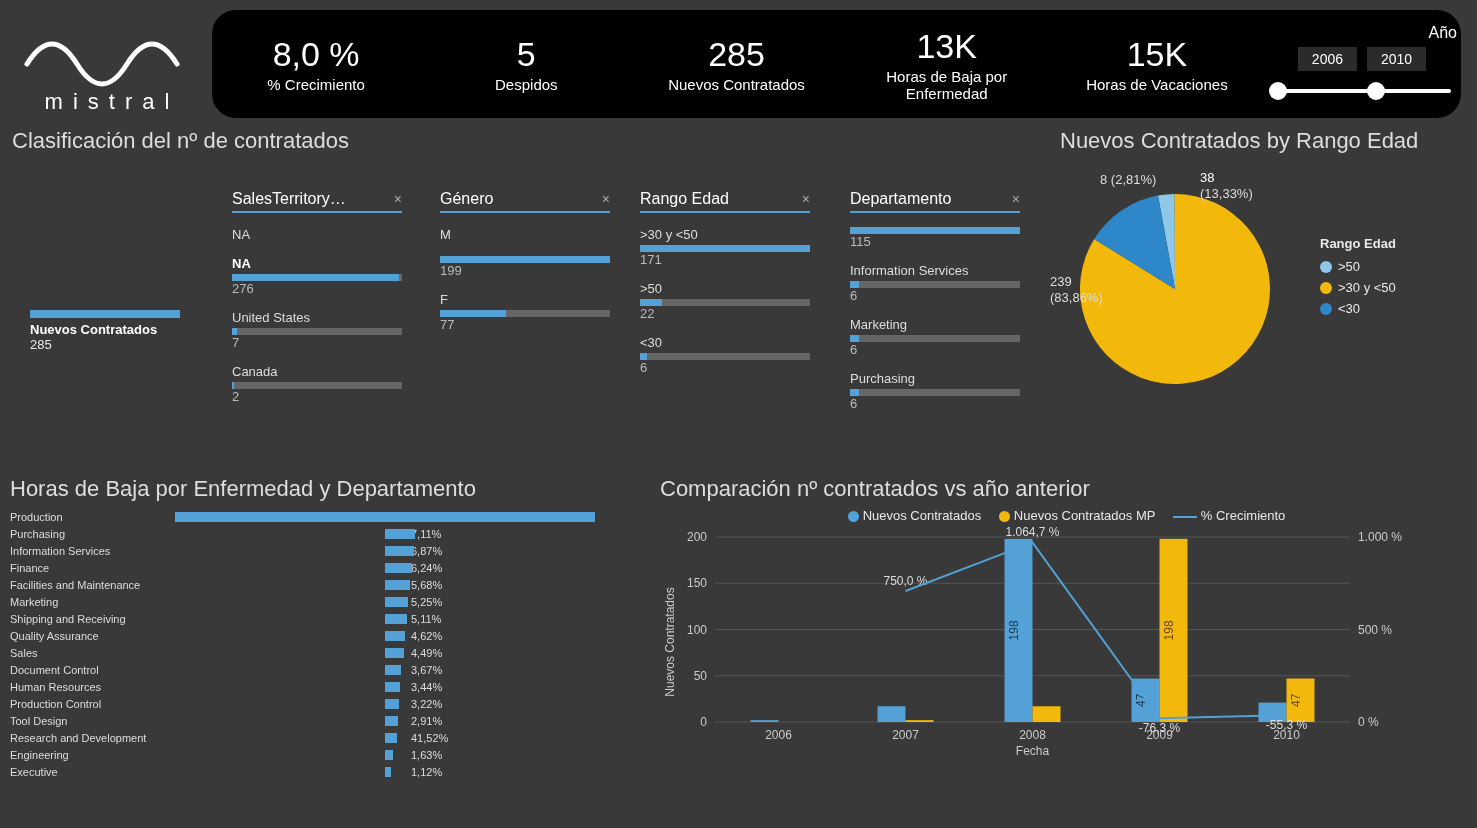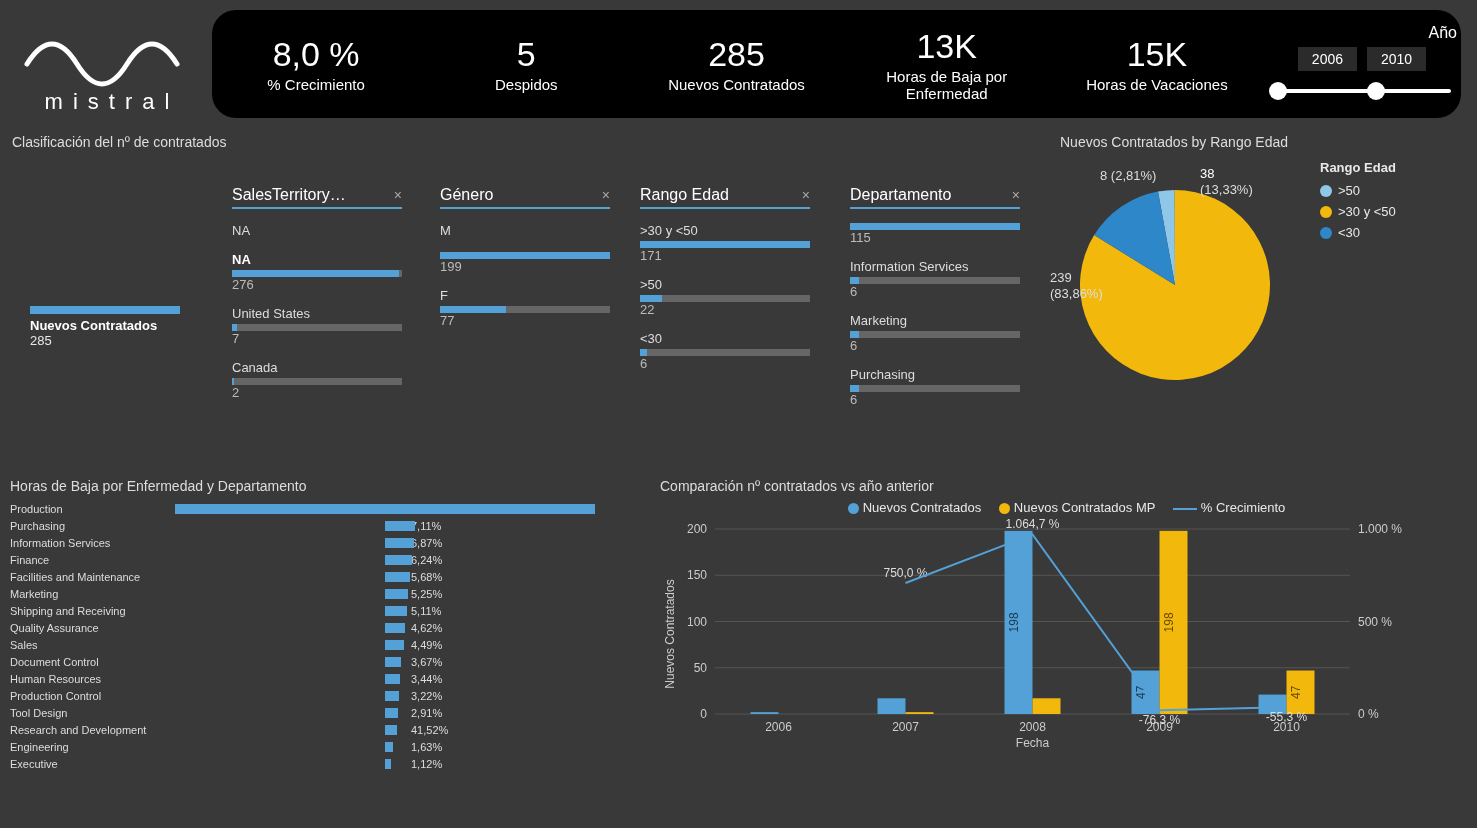--- a/index.html
+++ b/index.html
@@ -9,36 +9,36 @@
   .kpi{flex:1;text-align:center;color:#fff}
   .kpi .val{font-size:34px;font-weight:300}
   .kpi .lbl{font-size:15px;margin-top:2px}
   .year{flex:0 0 190px;color:#fff;text-align:right}
   .year-title{font-size:16px;margin-bottom:4px}
   .year-boxes{display:flex;gap:8px;justify-content:center}
   .year-box{background:#2b2b2b;color:#fff;padding:4px 14px;font-size:14px;border:1px solid #000}
   .slider{position:relative;height:26px;margin-top:6px}
   .slider-track{position:absolute;left:6px;right:6px;top:11px;height:4px;background:#fff;border-radius:2px}
   .slider-thumb{position:absolute;top:4px;width:18px;height:18px;border-radius:50%;background:#fff}
-  .section-title{font-size:14px;color:#ddd;margin:6px 0 6px 12px}
+  .section-title{font-size:22px;color:#ddd;margin:0 0 6px 12px}
   .row1{display:flex}
   .decomp{flex:0 0 1060px;height:310px;position:relative;padding-left:30px}
   .col{position:absolute;top:30px;width:170px}
   .col .hdr{font-size:16px;color:#fff;border-bottom:2px solid #53a1d6;padding-bottom:3px;display:flex;justify-content:space-between;align-items:center}
   .col .hdr .x{color:#aaa;font-size:14px}
   .node{margin-top:14px}
   .node .nm{color:#ddd;font-size:13px}
   .node .v{color:#bbb;font-size:13px}
   .node .bar{height:7px;background:#666;margin-top:3px;position:relative}
   .node .bar .fill{height:7px;background:#53a1d6;position:absolute;left:0;top:0}
   .root{position:absolute;left:30px;top:150px}
   .root .bar{width:150px;height:8px;background:#53a1d6;margin-bottom:4px}
   .root .nm{font-weight:bold;color:#fff}
   .pie-panel{flex:1;}
-  .pie-wrap{display:flex;gap:30px;margin-top:10px}
+  .pie-wrap{display:flex;align-items:center;gap:30px;margin-top:10px}
   .legend{font-size:13px}
   .legend-title{font-weight:bold;margin-bottom:8px}
   .legend-row{display:flex;align-items:center;gap:6px;margin-bottom:6px}
   .swatch{width:12px;height:12px;border-radius:50%}
   .row2{display:flex;margin-top:6px}
   .hbars{flex:0 0 650px;padding-left:10px}
   .hbar-row{display:flex;align-items:center;height:17px}
   .hbar-lbl{flex:0 0 165px;font-size:11px;color:#ddd}
   .hbar-track{flex:0 0 230px;position:relative;height:10px}
   .hbar-fill{position:absolute;left:210px;height:10px;background:#53a1d6}

